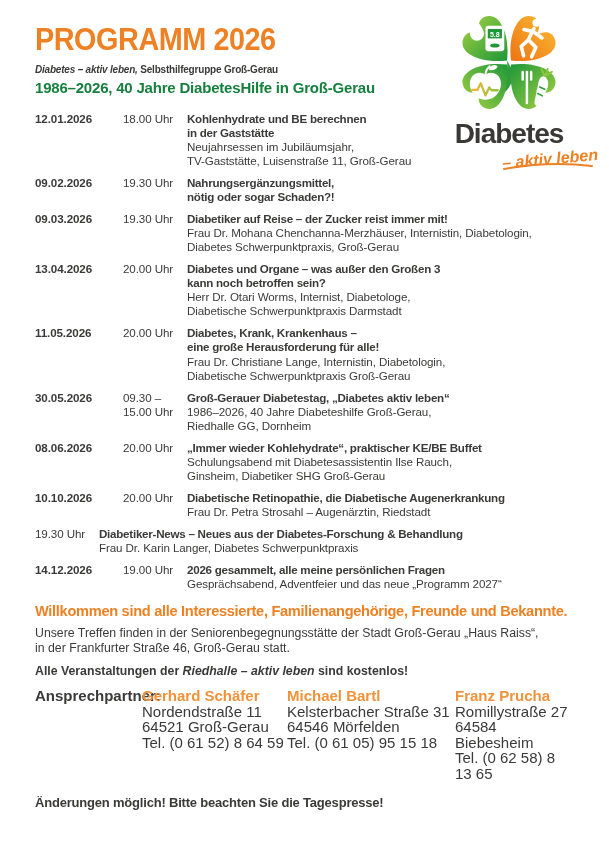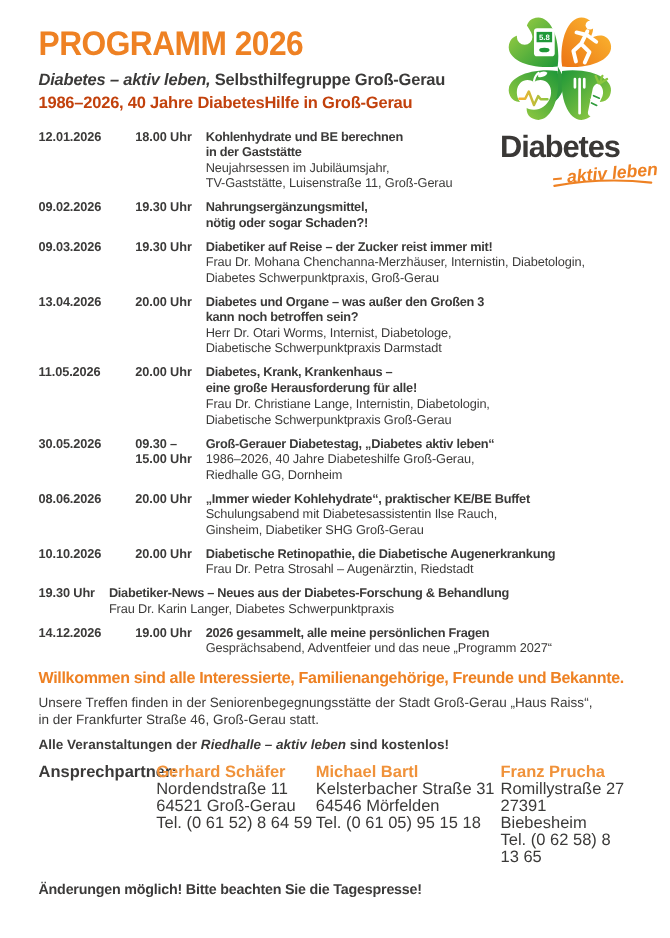--- a/index.html
+++ b/index.html
@@ -17,23 +17,23 @@
   .title{
     margin:0;
     font-size:31px;
     font-weight:bold;
     color:#ee8123;
     letter-spacing:-0.5px;
     transform:scaleX(.93);
     transform-origin:left center;
     line-height:1.05;
   }
-  .subtitle{margin:7px 0 0 0;font-size:15px;font-weight:bold;letter-spacing:-0.2px;}
+  .subtitle{margin:7px 0 0 0;font-size:10px;font-weight:bold;letter-spacing:-0.2px;}
   .subtitle em{font-style:italic;}
-  .anniversary{margin:4px 0 0 0;font-size:15px;font-weight:bold;color:#c2410c;letter-spacing:-0.2px;}
+  .anniversary{margin:4px 0 0 0;font-size:15px;font-weight:bold;color:#15803d;letter-spacing:-0.2px;}
   
   .logo{position:absolute;top:4px;right:18px;width:158px;text-align:center;}
   .logo svg.clover{display:block;margin:0 auto;}
   .logo-brand{
     font-size:28px;font-weight:bold;color:#3a3836;
     letter-spacing:-1px;line-height:1;margin-top:1px;
   }
   .logo-tagline{
     margin-top:-1px;margin-right:-10px;
     text-align:right;
@@ -41,21 +41,21 @@
     color:#ee8123;
     transform:rotate(-5deg);
     transform-origin:right center;
     line-height:1;
   }
   .logo-swoosh{display:block;margin:-1px -6px 0 auto;}
   
   .events{margin:16px 34px 0 35px;}
   .event{display:flex;margin-bottom:7.5px;font-size:11.6px;line-height:14.2px;letter-spacing:-0.1px;}
   .ev-date{width:88px;flex:none;font-weight:bold;}
-  .ev-time{width:64px;flex:none;font-weight:bold;white-space:pre-line;}
+  .ev-time{width:64px;flex:none;font-weight:normal;white-space:pre-line;}
   .ev-body{flex:1;min-width:0;}
   .ev-title{font-weight:bold;white-space:pre-line;letter-spacing:-0.25px;}
   .ev-details{white-space:pre-line;}
   
   .footer{margin:12px 34px 0 35px;}
   .welcome{
     margin:0 0 7px 0;font-size:14.6px;font-weight:bold;color:#ee8123;letter-spacing:-0.3px;
   }
   .meeting{margin:0;font-size:12.3px;line-height:15px;white-space:pre-line;}
   .free{margin:8px 0 0 0;font-size:12.3px;font-weight:bold;}
@@ -257,21 +257,21 @@
   <div class="contact">
     <div class="c-name">Michael Bartl</div>
     <div>Kelsterbacher Straße 31</div>
     <div>64546 Mörfelden</div>
     <div>Tel. (0 61 05) 95 15 18</div>
   </div>
 
   <div class="contact">
     <div class="c-name">Franz Prucha</div>
     <div>Romillystraße 27</div>
-    <div>27391 Biebesheim</div>
+    <div>64584 Biebesheim</div>
     <div>Tel. (0 62 58) 8 13 65</div>
   </div>
 </div>
     </div>
 
     <p class="changes">Änderungen möglich! Bitte beachten Sie die Tagespresse!</p>
 
   </div>
 
 </div>

